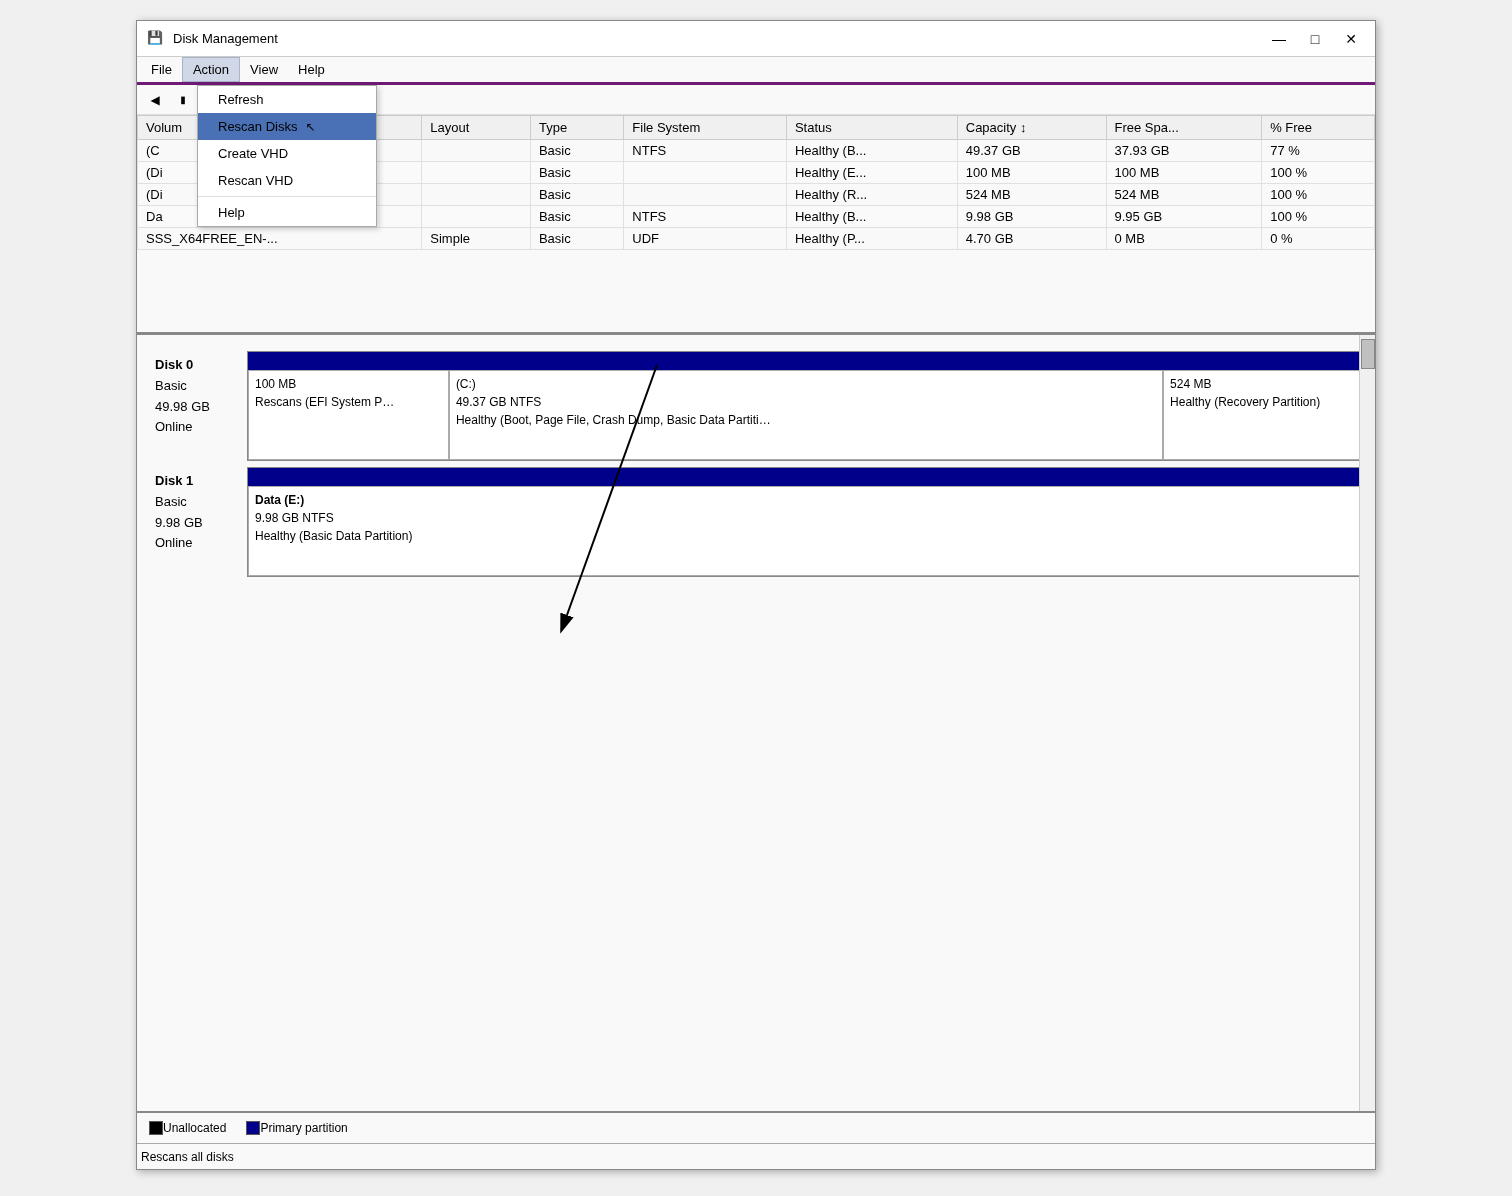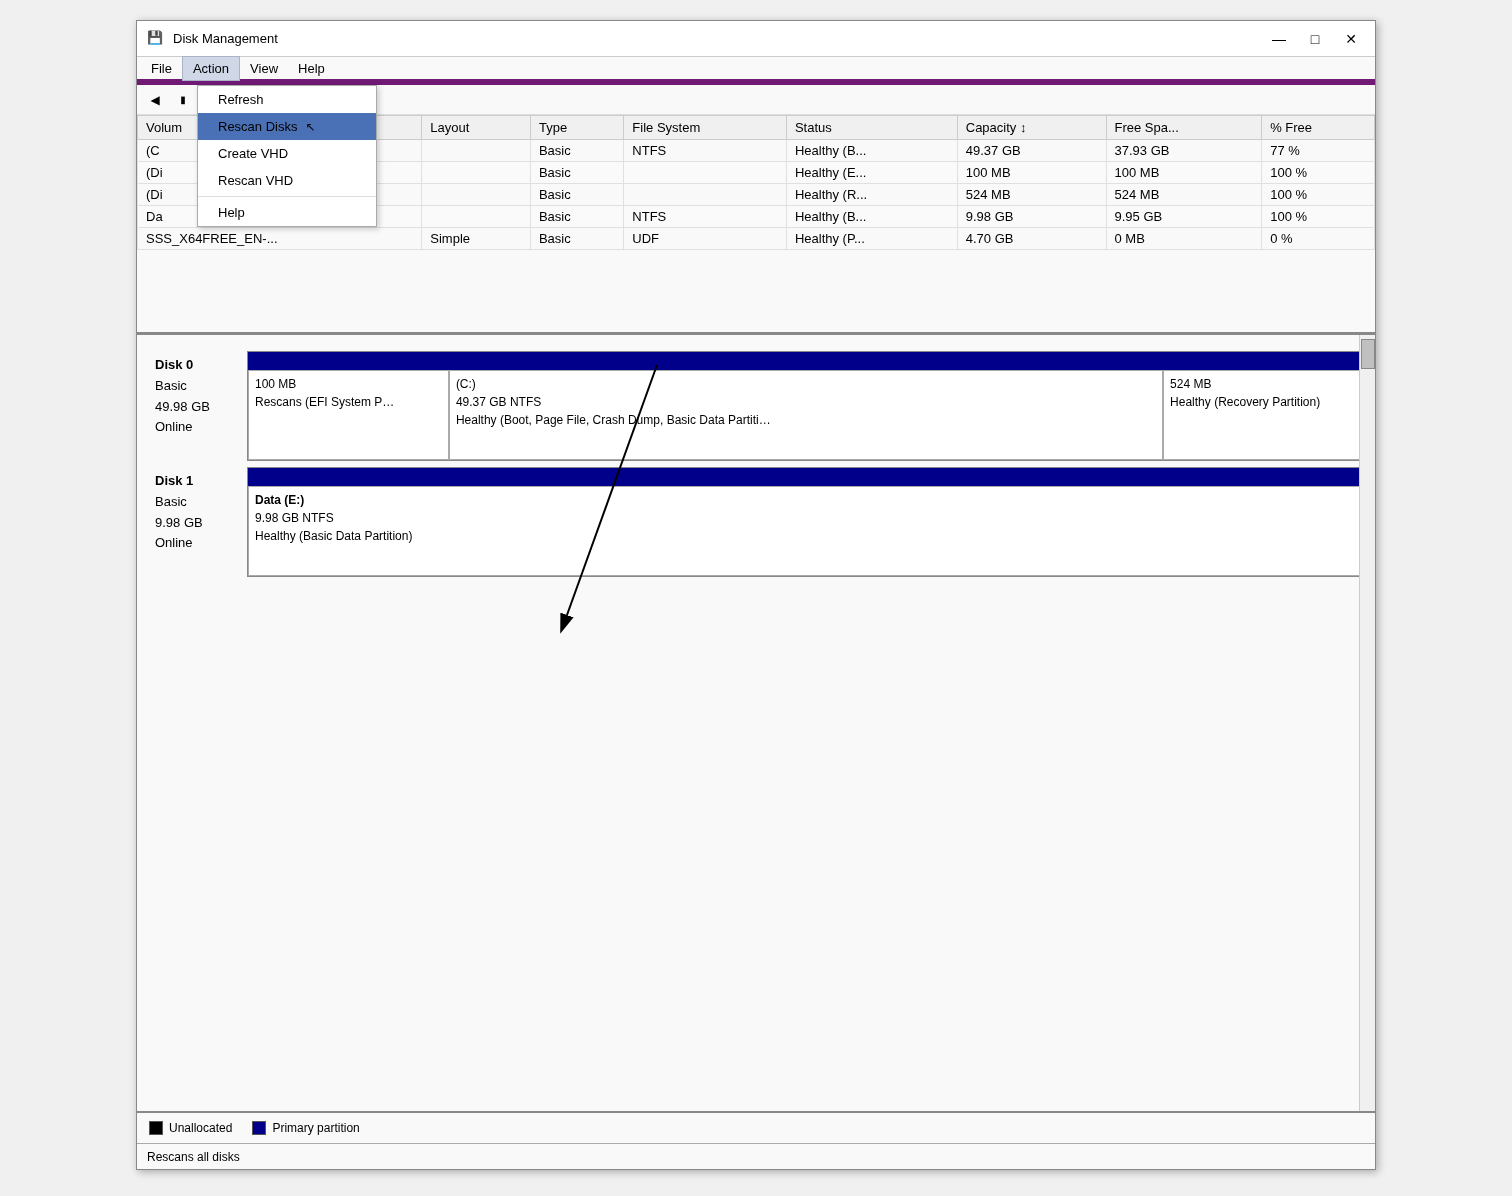--- a/index.html
+++ b/index.html
@@ -54,21 +54,21 @@
       border: none;
       cursor: pointer;
       font-size: 14px;
       display: flex;
       align-items: center;
       justify-content: center;
     }
 
     .menu-bar {
       background: #f9f9f9;
-      border-bottom: 6px solid #701a75;
+      border-bottom: 3px solid #701a75;
       display: flex;
       align-items: center;
       padding: 0 4px;
       height: 28px;
       position: relative;
     }
     .menu-item {
       padding: 4px 10px;
       cursor: pointer;
       font-size: 13px;
@@ -214,33 +214,32 @@
       padding: 6px 12px;
       display: flex;
       align-items: center;
       gap: 20px;
       background: #f9f9f9;
       height: 32px;
     }
     .legend-item {
       display: flex;
       align-items: center;
-      gap: 6px;
       font-size: 12px;
     }
     .legend-color {
       width: 14px;
       height: 14px;
       border: 1px solid #555;
     }
 
     .status-bar {
       border-top: 1px solid #aaa;
       background: #f9f9f9;
-      padding: 3px 10px;
+      padding: 3px 4px;
       font-size: 12px;
       height: 26px;
       display: flex;
       align-items: center;
     }
 
     .scrollbar-container {
       position: relative;
     }
     .scrollbar-y {

